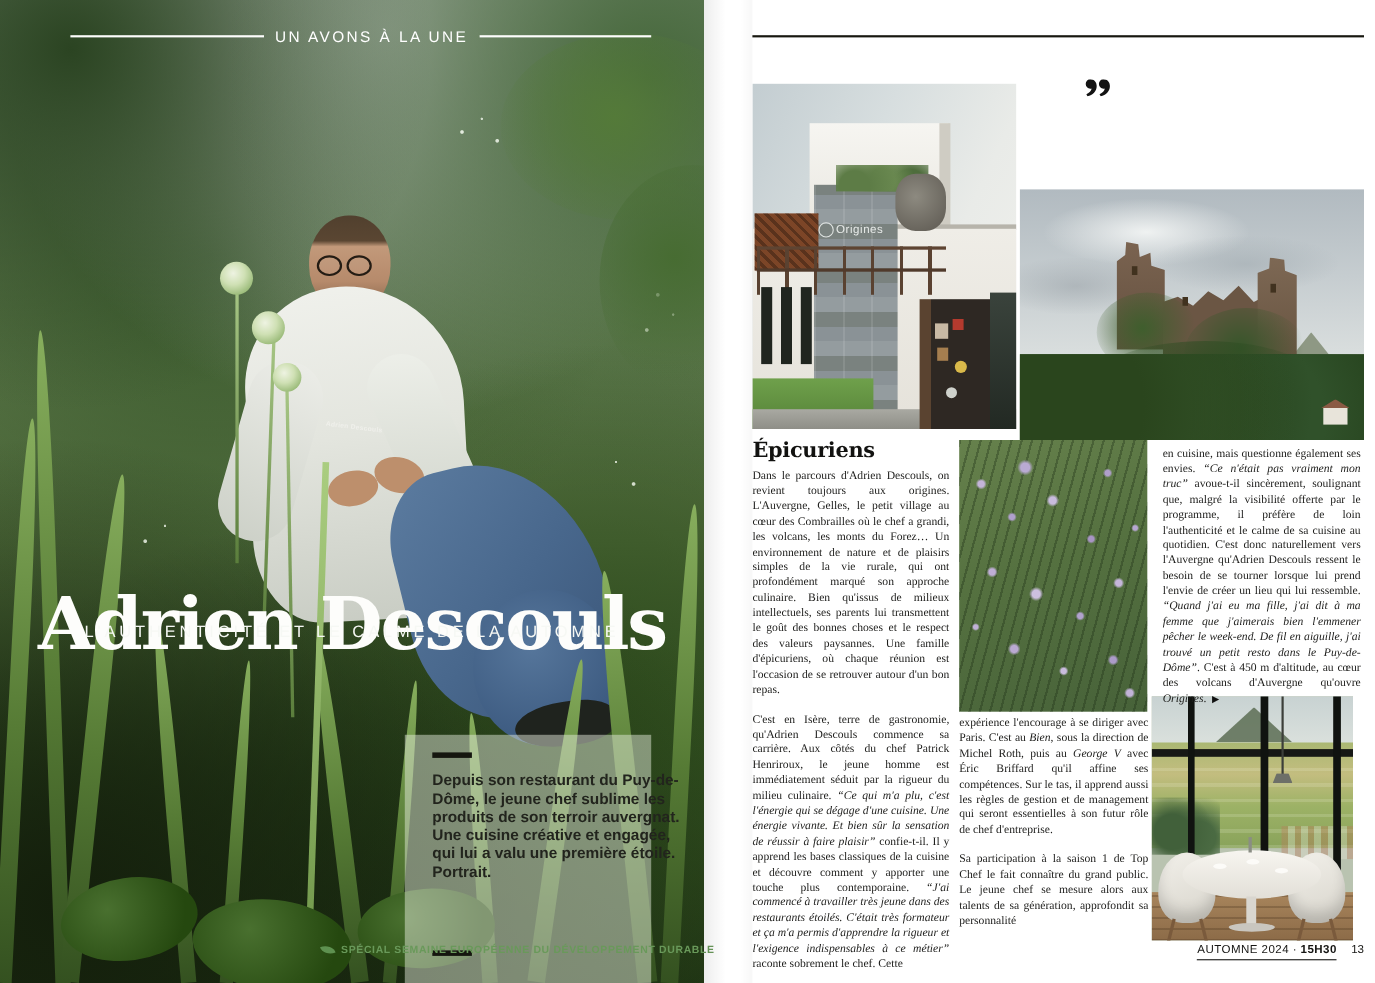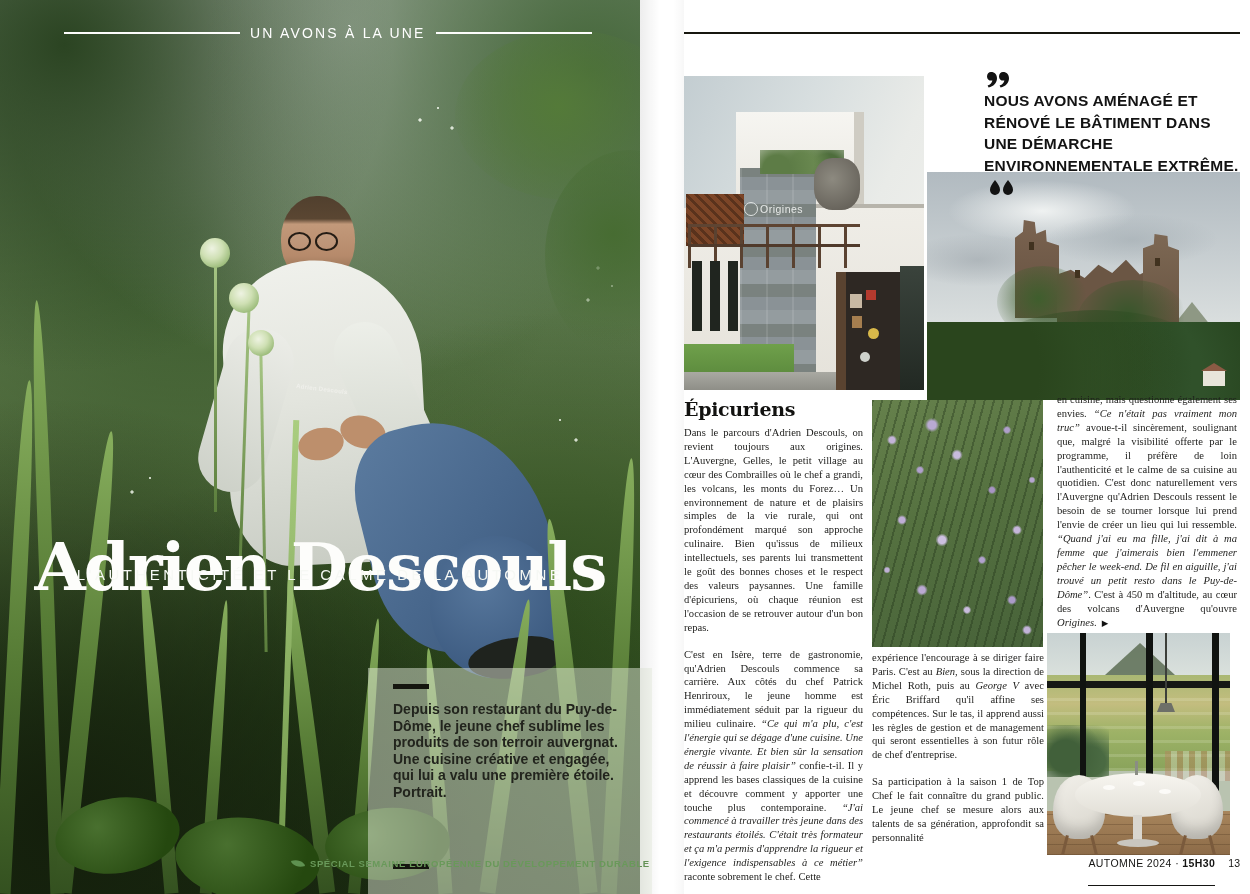--- a/index.html
+++ b/index.html
@@ -83,21 +83,21 @@
   
   .kicker-row{left:64px;top:24px;width:528px;height:18px;display:flex;align-items:center;color:#fff;}
   .kicker-rule{height:2px;background:#fdfdfc;}
   .kr-l{width:176px;margin-right:10px;}
   .kr-r{flex:1;margin-left:10px;}
   .kicker-text{font:400 14px "Liberation Sans",sans-serif;letter-spacing:2.2px;white-space:nowrap;}
   .big-title{left:0;top:490px;width:640px;text-align:center;color:#fdfdfb;
     font:700 66px/1 "DejaVu Serif",serif;letter-spacing:-2px;}
   .sub-title{left:0;top:566px;width:640px;text-align:center;color:#f6f8f4;
     font:400 15px "Liberation Sans",sans-serif;letter-spacing:3.5px;white-space:nowrap;}
-  .intro-panel{left:368px;top:668px;width:284px;height:226px;background:rgba(233,238,223,.48);}
+  .intro-panel{left:368px;top:668px;width:224px;height:226px;background:rgba(233,238,223,.48);}
   .intro-bar{position:absolute;left:25px;width:36px;height:5px;background:#15160f;}
   .ib-top{top:16px;} .ib-bot{top:196px;}
   .intro-text{position:absolute;left:25px;top:33px;width:240px;margin:0;
     font:700 14px/16.6px "Liberation Sans",sans-serif;color:#22241d;}
   .folio-left{left:22px;top:908px;display:flex;align-items:flex-start;gap:11px;color:#fbfbf9;
     font:400 10.5px "Liberation Sans",sans-serif;}
   .folio-left .issue-line{border-bottom:1.5px solid #fbfbf9;padding-bottom:3px;letter-spacing:.4px;}
   .brand-bold{font-weight:700;}
   .eco-banner{left:292px;top:858px;display:flex;align-items:center;gap:6px;}
   .leaf-icon{width:12px;height:9px;background:#5e9150;border-radius:0 100% 0 100%;transform:rotate(-18deg);}
@@ -258,27 +258,27 @@
   
   .col{position:absolute;font:400 10.6px/13.9px "Liberation Serif",serif;color:#1d1d1b;
     text-align:justify;hyphens:auto;-webkit-hyphens:auto;}
   .col p{margin:0 0 13px;}
   .col p:last-child{margin-bottom:0;}
   .col .it{font-style:italic;}
   .section-heading{font:700 19px/1 "DejaVu Serif",serif;letter-spacing:-.3px;margin:0 0 7px;color:#121210;}
   .heading-mid{margin-top:4px;}
   .col1{left:684px;top:400px;width:179px;}
   .col2{left:872px;top:651px;width:172px;}
-  .col3{left:1057px;top:393px;width:180px;}
+  .col3{left:1057px;top:406px;width:180px;}
   .marker{font-family:"DejaVu Sans",sans-serif;font-size:8.5px;margin-left:5px;color:#111;}
 
   
   .folio-right{left:1000px;top:857px;width:240px;display:flex;justify-content:flex-end;align-items:flex-start;
     gap:13px;color:#151513;font:400 10.5px "Liberation Sans",sans-serif;}
-  .folio-right .issue-line{border-bottom:1.5px solid #151513;padding-bottom:16px;letter-spacing:.4px;}
+  .folio-right .issue-line{border-bottom:1.5px solid #151513;padding-bottom:3px;letter-spacing:.4px;}
 </style>
 </head>
 <body>
 
 <div id="spread">
 
   <div class="abs chef-photo">
     <div class="abs speckles"></div>
     <div class="abs bush bu1"></div>
     <div class="abs bush bu2"></div>
@@ -397,24 +397,20 @@
     <div class="abs cp-trees"></div>
     <div class="abs cp-house"></div>
     <div class="abs cp-roof"></div>
   </div>
 
   <div class="abs pull-quote">
     <svg class="q-open" width="27" height="16" viewBox="0 0 27 16">
       <path fill="#131313" d="M7 0C10.8 0 13 2.6 13 6.2 13 11 9.4 14.6 4.6 15.4L3.6 13.6C6.4 12.4 8 10.6 8.4 8.4 8.2 8.5 7.7 8.6 7.2 8.6 4.8 8.6 3 6.8 3 4.4 3 1.9 4.7 0 7 0Z"></path>
       <path fill="#131313" d="M19 0C22.8 0 25 2.6 25 6.2 25 11 21.4 14.6 16.6 15.4L15.6 13.6C18.4 12.4 20 10.6 20.4 8.4 20.2 8.5 19.7 8.6 19.2 8.6 16.8 8.6 15 6.8 15 4.4 15 1.9 16.7 0 19 0Z"></path>
     </svg>
-    <div class="q-text"><span>NOUS AVONS AMÉNAGÉ ET RÉNOVÉ LE BÂTIMENT DANS UNE DÉMARCHE ENVIRONNEMENTALE EXTRÊME.</span><svg class="q-close" width="25" height="16" viewBox="0 0 25 16">
-      <path fill="#131313" d="M5 0C8 4 10 6.5 10 9.8 10 12.8 7.8 15 5 15 2.2 15 0 12.8 0 9.8 0 6.5 2 4 5 0Z"></path>
-      <path fill="#131313" d="M18 0C21 4 23 6.5 23 9.8 23 12.8 20.8 15 18 15 15.2 15 13 12.8 13 9.8 13 6.5 15 4 18 0Z"></path>
-    </svg></div>
   </div>
 
   <div class="abs photo photo-lavender"></div>
 
   <div class="abs photo photo-interior">
     <div class="abs ip-sky"></div>
     <div class="abs ip-cone"></div>
     <div class="abs ip-fields"></div>
     <div class="abs ip-trees"></div>
     <div class="abs ip-town"></div>
@@ -440,21 +436,21 @@
     <div class="abs ip-base"></div>
   </div>
 
   <div class="col col1">
     <h3 class="section-heading">Épicuriens</h3>
     <p><span>Dans le parcours d'Adrien Descouls, on revient toujours aux origines. L'Auvergne, Gelles, le petit village au cœur des Combrailles où le chef a grandi, les volcans, les monts du Forez… Un environnement de nature et de plaisirs simples de la vie rurale, qui ont profondément marqué son approche culinaire. Bien qu'issus de milieux intellectuels, ses parents lui transmettent le goût des bonnes choses et le respect des valeurs paysannes. Une famille d'épicuriens, où chaque réunion est l'occasion de se retrouver autour d'un bon repas.</span></p>
     <p><span>C'est en Isère, terre de gastronomie, qu'Adrien Descouls commence sa carrière. Aux côtés du chef Patrick Henriroux, le jeune homme est immédiatement séduit par la rigueur du milieu culinaire. </span><span class="it">“Ce qui m'a plu, c'est l'énergie qui se dégage d'une cuisine. Une énergie vivante. Et bien sûr la sensation de réussir à faire plaisir”</span><span> confie-t-il. Il y apprend les bases classiques de la cuisine et découvre comment y apporter une touche plus contemporaine. </span><span class="it">“J'ai commencé à travailler très jeune dans des restaurants étoilés. C'était très formateur et ça m'a permis d'apprendre la rigueur et l'exigence indispensables à ce métier”</span><span> raconte sobrement le chef. Cette</span></p>
   </div>
 
   <div class="col col2">
-    <p><span>expérience l'encourage à se diriger faire Paris. C'est au </span><span class="it">Bien</span><span>, sous la direction de Michel Roth, puis au </span><span class="it">George V</span><span> avec Éric Briffard qu'il affine ses compétences. Sur le tas, il apprend aussi les règles de gestion et de management qui seront essentielles à son futur rôle de chef d'entreprise.</span></p>
+    <p><span>expérience l'encourage à se diriger avec Paris. C'est au </span><span class="it">Bien</span><span>, sous la direction de Michel Roth, puis au </span><span class="it">George V</span><span> avec Éric Briffard qu'il affine ses compétences. Sur le tas, il apprend aussi les règles de gestion et de management qui seront essentielles à son futur rôle de chef d'entreprise.</span></p>
     <p><span>Sa participation à la saison 1 de Top Chef le fait connaître du grand public. Le jeune chef se mesure alors aux talents de sa génération, approfondit sa personnalité</span></p>
   </div>
 
   <div class="col col3">
     <p><span><span>en cuisine, mais questionne également ses envies. </span><span class="it">“Ce n'était pas vraiment mon truc”</span><span> avoue-t-il sincèrement, soulignant que, malgré la visibilité offerte par le programme, il préfère de loin l'authenticité et le calme de sa cuisine au quotidien. C'est donc naturellement vers l'Auvergne qu'Adrien Descouls ressent le besoin de se tourner lorsque lui prend l'envie de créer un lieu qui lui ressemble. </span><span class="it">“Quand j'ai eu ma fille, j'ai dit à ma femme que j'aimerais bien l'emmener pêcher le week-end. De fil en aiguille, j'ai trouvé un petit resto dans le Puy-de-Dôme”</span><span>. C'est à 450 m d'altitude, au cœur des volcans d'Auvergne qu'ouvre </span><span class="it">Origines</span><span>.</span></span><span class="marker">▶</span></p>
   </div>
 
   <footer class="abs folio-right">
     <span class="issue-line"><span>AUTOMNE 2024 · </span><span class="brand-bold">15H30</span></span>
     <span>13</span>

